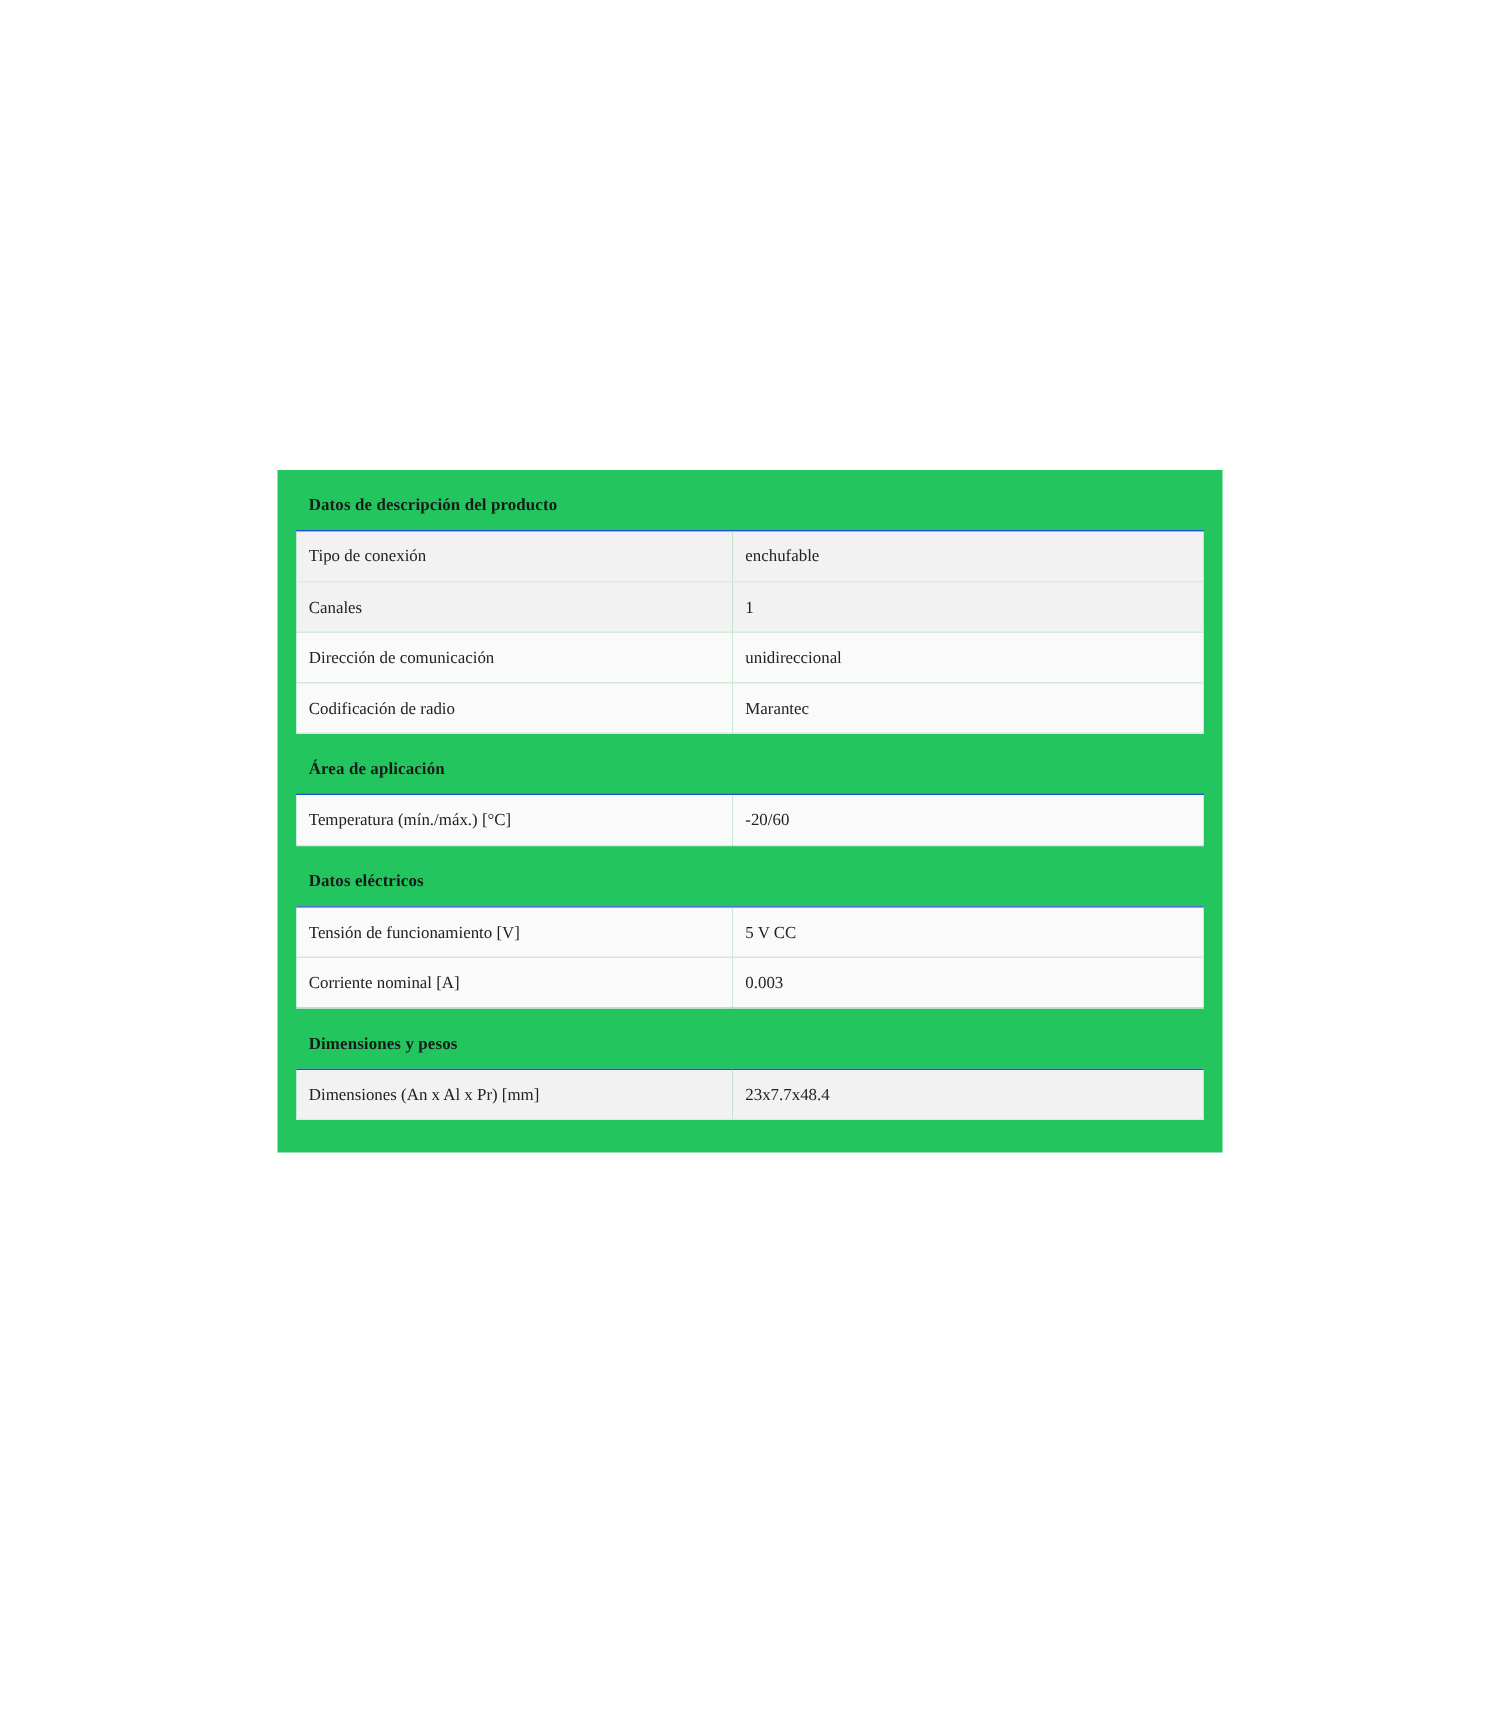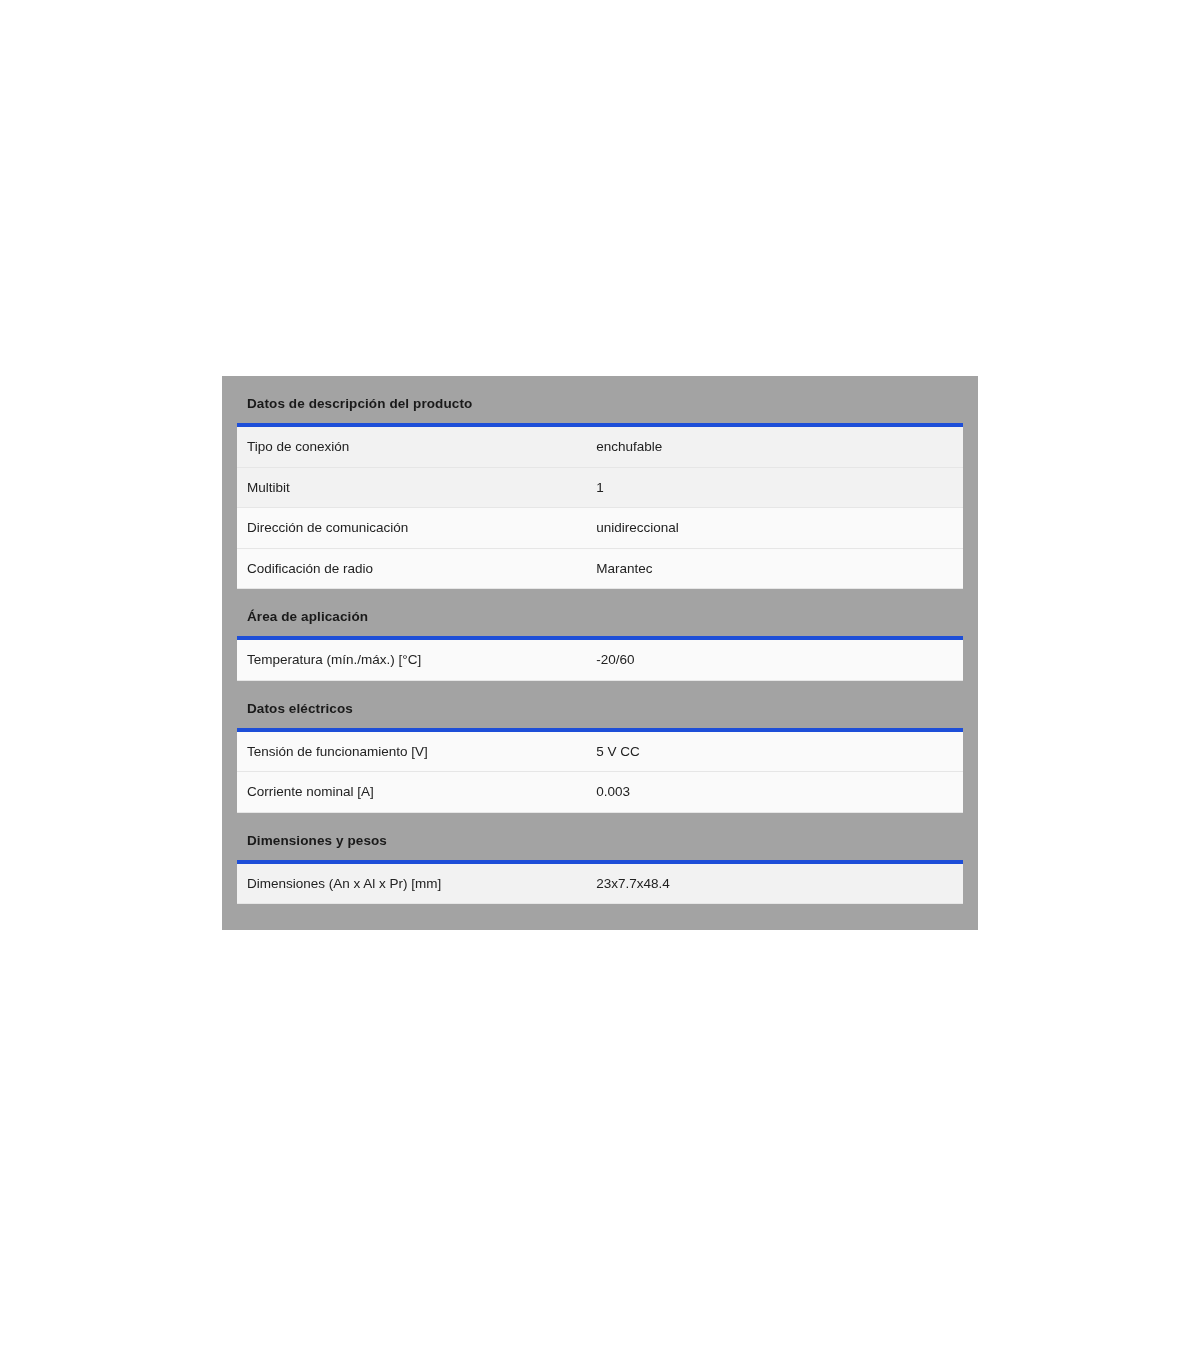--- a/index.html
+++ b/index.html
@@ -14,44 +14,45 @@
     position: relative;
     width: 1200px;
     height: 1372px;
     background: #ffffff;
   }
   .spec-panel {
     position: absolute;
     left: 222px;
     top: 376px;
     width: 756px;
-    background: #a3a3a3;
+    background: #22c55e;
     padding: 0 0 26px 0;
     box-sizing: border-box;
+    font-family: Liberation Serif, serif;
   }
   .section {
     padding: 0 15px;
   }
   .section-title {
     font-size: 13.5px;
     font-weight: bold;
     color: #1a1a1a;
     padding: 20px 0 12px 10px;
     letter-spacing: 0.1px;
   }
   .spec-table {
     width: 100%;
     border-collapse: collapse;
     table-layout: fixed;
   }
   .spec-table tr {
     border-bottom: 1px solid #e6e6e6;
   }
   .spec-table tr:first-child {
-    border-top: 4px solid #1d4ed8;
+    border-top: 1px solid #1d4ed8;
   }
   .spec-table tr.alt {
     background: #f2f2f2;
   }
   .spec-table tr.plain {
     background: #fafafa;
   }
   .spec-table td {
     font-size: 13.5px;
     color: #222222;
@@ -74,21 +75,21 @@
 
     <div class="section">
       <div class="section-title">Datos de descripción del producto</div>
       <table class="spec-table">
         <tbody>
           <tr class="alt">
             <td class="label">Tipo de conexión</td>
             <td class="value">enchufable</td>
           </tr>
           <tr class="alt">
-            <td class="label">Multibit</td>
+            <td class="label">Canales</td>
             <td class="value">1</td>
           </tr>
           <tr class="plain">
             <td class="label">Dirección de comunicación</td>
             <td class="value">unidireccional</td>
           </tr>
           <tr class="plain">
             <td class="label">Codificación de radio</td>
             <td class="value">Marantec</td>
           </tr>

